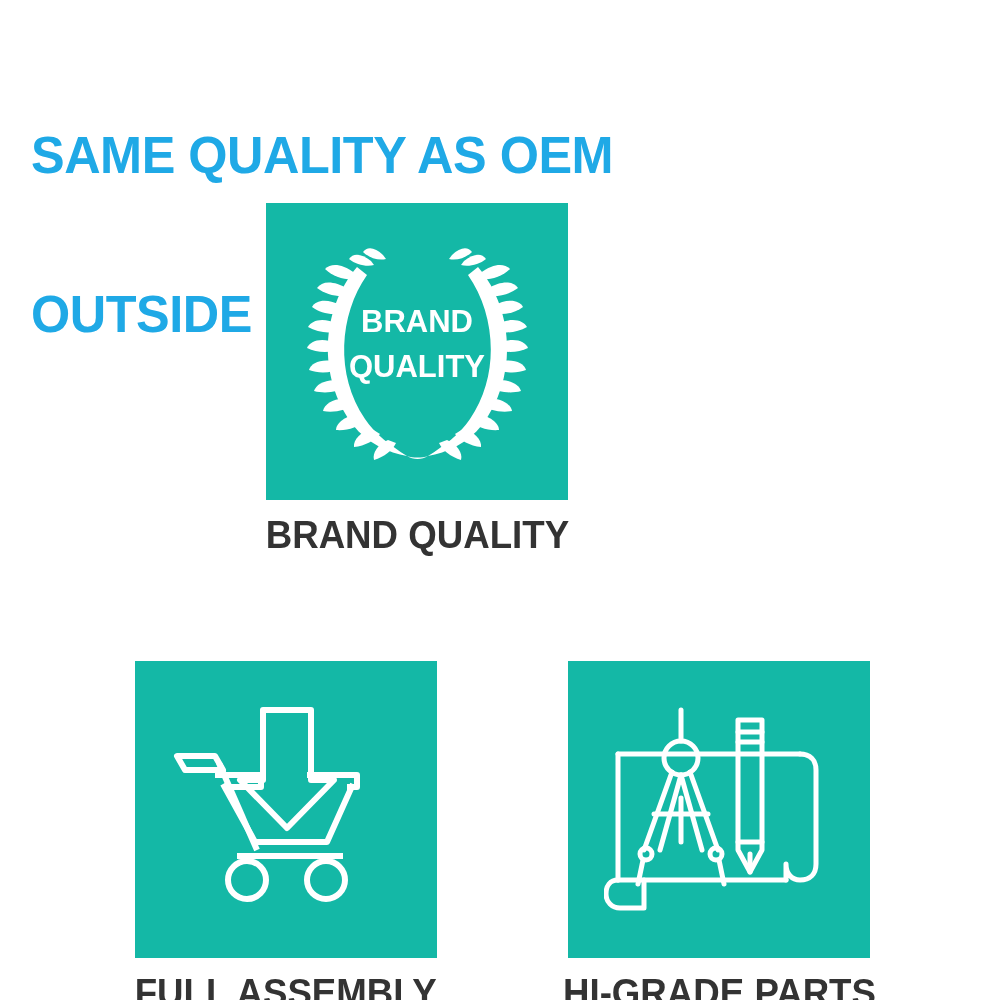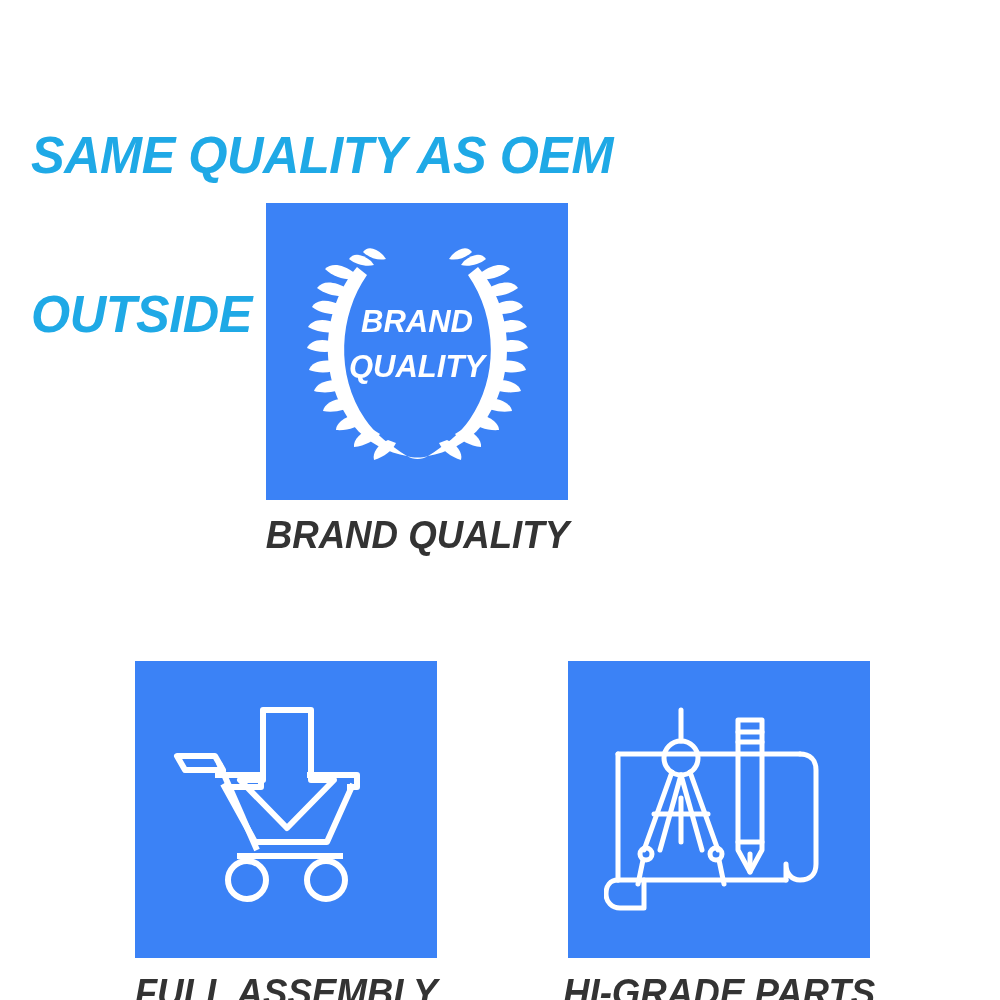--- a/index.html
+++ b/index.html
@@ -15,21 +15,20 @@
     font-family: "Liberation Sans", sans-serif;
     -webkit-font-smoothing: antialiased;
   }
 
   .poster {
     position: relative;
     width: 1000px;
     height: 1000px;
     background: #ffffff;
     box-sizing: border-box;
-    font-style: italic;
   }
 
   
   .headline {
     position: absolute;
     left: 31px;
     top: 23px;
     width: 900px;
     color: #1FA9E6;
     font-family: "Liberation Sans Narrow", "Liberation Sans", sans-serif;
@@ -66,21 +65,21 @@
     flex-direction: column;
     align-items: center;
   }
   .feature.col-gap {
     margin-left: 131px;
   }
 
   .tile {
     width: 302px;
     height: 297px;
-    background: #3b82f6;
+    background: #14b8a6;
     display: flex;
     align-items: center;
     justify-content: center;
     box-sizing: border-box;
   }
   .tile svg {
     display: block;
   }
 
   .feature-label {

